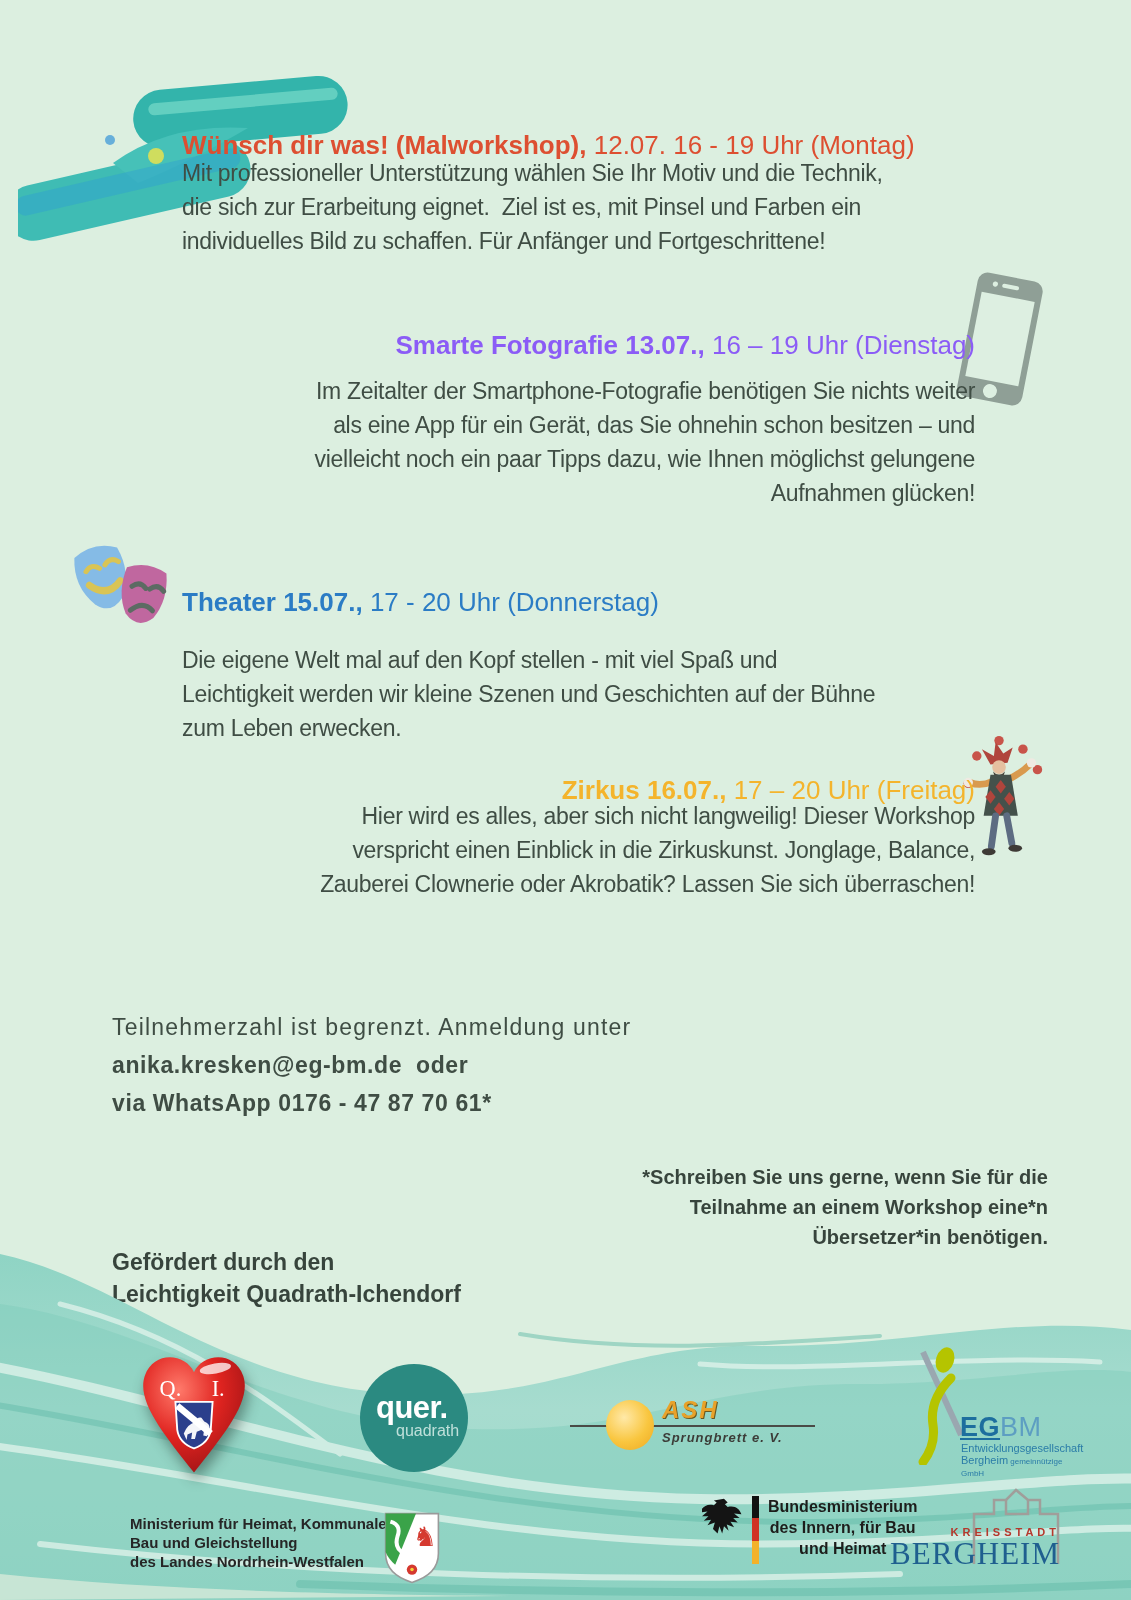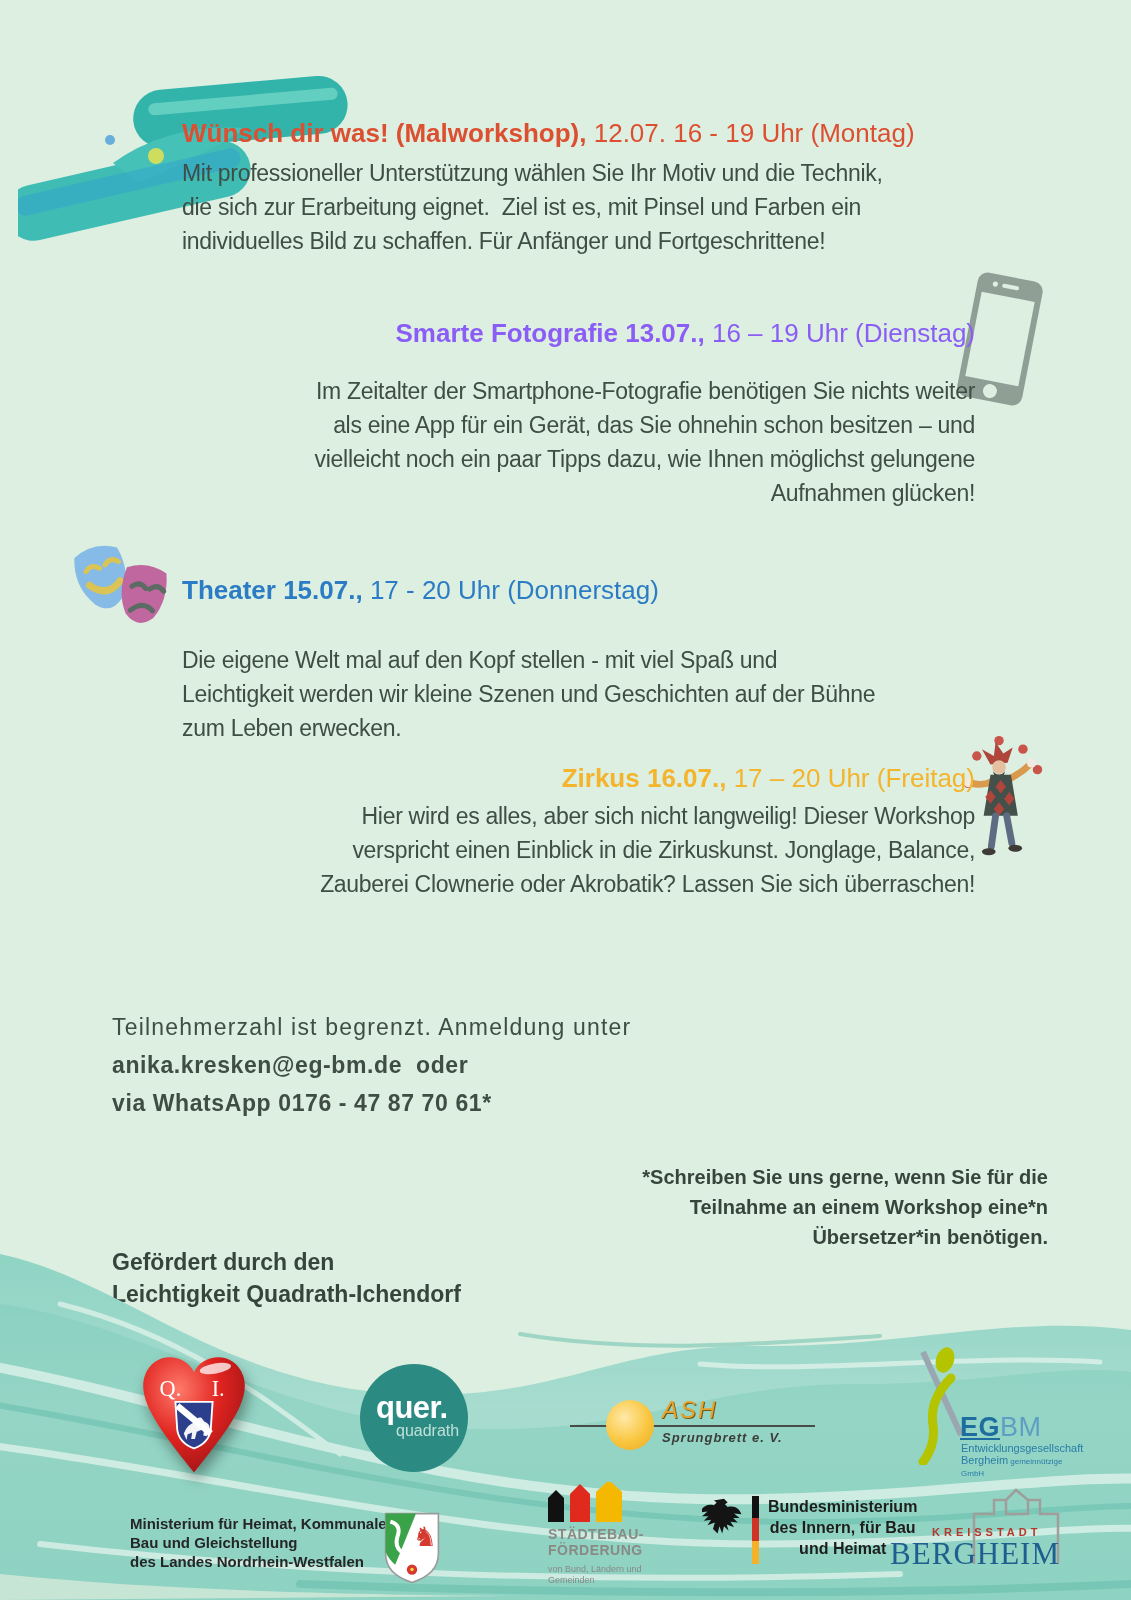--- a/index.html
+++ b/index.html
@@ -6,21 +6,21 @@
   #wrap{
     position:relative;width:1131px;height:1600px;overflow:hidden;
     background:#dcefe0;
     font-family:"Liberation Sans",sans-serif;
     color:#3f4d44;
   }
   .abs{position:absolute;}
   .ln{white-space:pre;}
 
   
-  .ws-head{font-size:26px;line-height:34px;white-space:pre;}
+  .ws-head{font-size:26px;line-height:34px;white-space:pre;margin-top:12px;}
   .ws-head .t{font-weight:bold;}
   .ws-body{font-size:23px;line-height:34px;letter-spacing:-0.3px;}
   .right{text-align:right;}
 
   .w1-head{left:182px;top:116px;color:#dd4f31;}
   .w1-body{left:182px;top:156px;}
   .w2-head{right:156px;top:316px;color:#8b5cf6;}
   .w2-body{right:156px;top:374px;}
   .w3-head{left:182px;top:573px;color:#2b7cc5;}
   .w3-body{left:182px;top:611px;margin-top:32px;}
@@ -45,21 +45,21 @@
   
   .logo-heart{left:133px;top:1348px;width:122px;height:132px;filter:drop-shadow(3px 8px 7px rgba(20,40,30,.45));}
   .logo-quer{left:360px;top:1364px;width:108px;height:108px;border-radius:50%;
     background:#2b8a81;color:#fff;}
   .logo-quer .main{position:absolute;left:16px;top:26px;font-size:31px;font-weight:bold;letter-spacing:-0.5px;}
   .logo-quer .sub{position:absolute;left:36px;top:58px;font-size:16px;color:#bfe0da;}
   .logo-ash{left:570px;top:1392px;width:245px;height:60px;}
   .ash-sun{position:absolute;left:36px;top:8px;width:48px;height:50px;border-radius:50%;
     background:radial-gradient(circle at 38% 35%, #ffe9a8, #f9c63f 55%, #eda821);}
   .ash-line{position:absolute;left:0;top:33px;width:245px;height:2px;background:#4a4a46;}
-  .ash-main{position:absolute;left:92px;top:4px;font-size:24px;font-weight:normal;font-style:italic;
+  .ash-main{position:absolute;left:92px;top:4px;font-size:24px;font-weight:bold;font-style:italic;
     color:#e8a22a;text-shadow:1px 1px 0 #6b5a20;letter-spacing:2px;}
   .ash-sub{position:absolute;left:92px;top:38px;font-size:13px;font-weight:bold;font-style:italic;color:#3c3c38;letter-spacing:1px;}
   .logo-egbm{left:893px;top:1340px;width:170px;height:125px;}
   .egbm-text{position:absolute;left:67px;top:72px;font-size:27px;letter-spacing:0.5px;}
   .egbm-text .eg{font-weight:bold;color:#1d6e9e;text-decoration:underline;}
   .egbm-text .bm{color:#5d9ec2;}
   .egbm-sub1{position:absolute;left:68px;top:102px;font-size:11px;color:#2a7ca8;}
   .egbm-sub2{position:absolute;left:68px;top:114px;font-size:11px;color:#2a7ca8;}
   .egbm-sub2 .tiny{font-size:8px;}
 
@@ -72,21 +72,21 @@
   .stb-l2{position:absolute;left:8px;top:60px;font-size:14px;font-weight:bold;color:#8a8a84;letter-spacing:0.5px;}
   .stb-s1{position:absolute;left:8px;top:82px;font-size:9px;color:#8a8a84;}
   .stb-s2{position:absolute;left:8px;top:93px;font-size:9px;color:#8a8a84;}
   .logo-bund{left:700px;top:1494px;width:200px;height:76px;}
   .bund-eagle{position:absolute;left:2px;top:2px;width:44px;height:44px;}
   .bund-stripe{position:absolute;left:52px;top:2px;width:7px;height:68px;
     background:linear-gradient(#111 0 33%, #d03224 33% 66%, #f3b229 66% 100%);}
   .bund-text{position:absolute;left:68px;top:2px;font-size:16px;line-height:21px;font-weight:600;color:#1d1d1b;text-align:center;}
   .logo-bergheim{left:872px;top:1486px;width:200px;height:86px;}
   .bh-castle{position:absolute;left:98px;top:2px;width:92px;height:76px;}
-  .bh-top{position:absolute;left:60px;top:40px;width:128px;font-size:11px;font-weight:bold;color:#b5372c;letter-spacing:4px;text-align:left;}
+  .bh-top{position:absolute;left:60px;top:40px;width:128px;font-size:11px;font-weight:bold;color:#b5372c;letter-spacing:4px;text-align:right;}
   .bh-main{position:absolute;left:0px;top:50px;width:188px;font-size:31px;color:#1f5f8f;
     font-family:"Liberation Serif",serif;letter-spacing:1px;text-align:right;}
 </style>
 </head>
 <body>
 
 <div id="wrap">
 
   <svg class="abs stroke-top" viewBox="0 0 330 175">
     <g>
@@ -268,31 +268,20 @@
 
   <svg class="abs logo-nrw" viewBox="0 0 70 90">
     <path d="M2,2 H68 V52 Q68,78 35,88 Q2,78 2,52 Z" fill="#ffffff" stroke="#9a9a9a" stroke-width="2"></path>
     <path d="M2,2 H40 L14,66 Q5,58 2,50 Z" fill="#3aa349"></path>
     <path d="M8,12 Q22,16 17,30 Q12,46 26,52" stroke="#ffffff" stroke-width="5" fill="none"></path>
     <text x="36" y="42" font-size="34" fill="#d5392f">♞</text>
     <circle cx="35" cy="72" r="6.5" fill="#d5392f"></circle>
     <circle cx="35" cy="72" r="2.2" fill="#f3d23a"></circle>
   </svg>
 
-  <div class="abs logo-stb">
-    <svg class="stb-houses" viewBox="0 0 80 40">
-      <polygon points="0,16 8,8 16,16 16,40 0,40" fill="#111111"></polygon>
-      <polygon points="22,12 32,2 42,12 42,40 22,40" fill="#e02a1e"></polygon>
-      <polygon points="48,10 61,-2 74,10 74,40 48,40" fill="#f5b800"></polygon>
-    </svg>
-    <div class="stb-l1">STÄDTEBAU-</div>
-    <div class="stb-l2">FÖRDERUNG</div>
-    <div class="stb-s1">von Bund, Ländern und</div>
-    <div class="stb-s2">Gemeinden</div>
-  </div>
 
   <div class="abs logo-bund">
     <svg class="bund-eagle" viewBox="0 0 48 48">
       <path d="M24,3 l4,4 -3,2 3,3 c8,-2 13,2 15,8 l-8,-1 6,5 -7,0 5,5 -8,-1 4,6 -8,-3 2,7 -5,-5 -2,8 -3,-8 -2,8 -5,-5 2,-7 -8,3 4,-6 -8,1 5,-5 -7,0 6,-5 -8,1 c2,-6 7,-10 15,-8 l3,-3 -3,-2 z" fill="#141414"></path>
     </svg>
     <div class="bund-stripe"></div>
     <div class="bund-text">
       <div class="ln">Bundesministerium</div>
       <div class="ln">des Innern, für Bau</div>
       <div class="ln">und Heimat</div>

